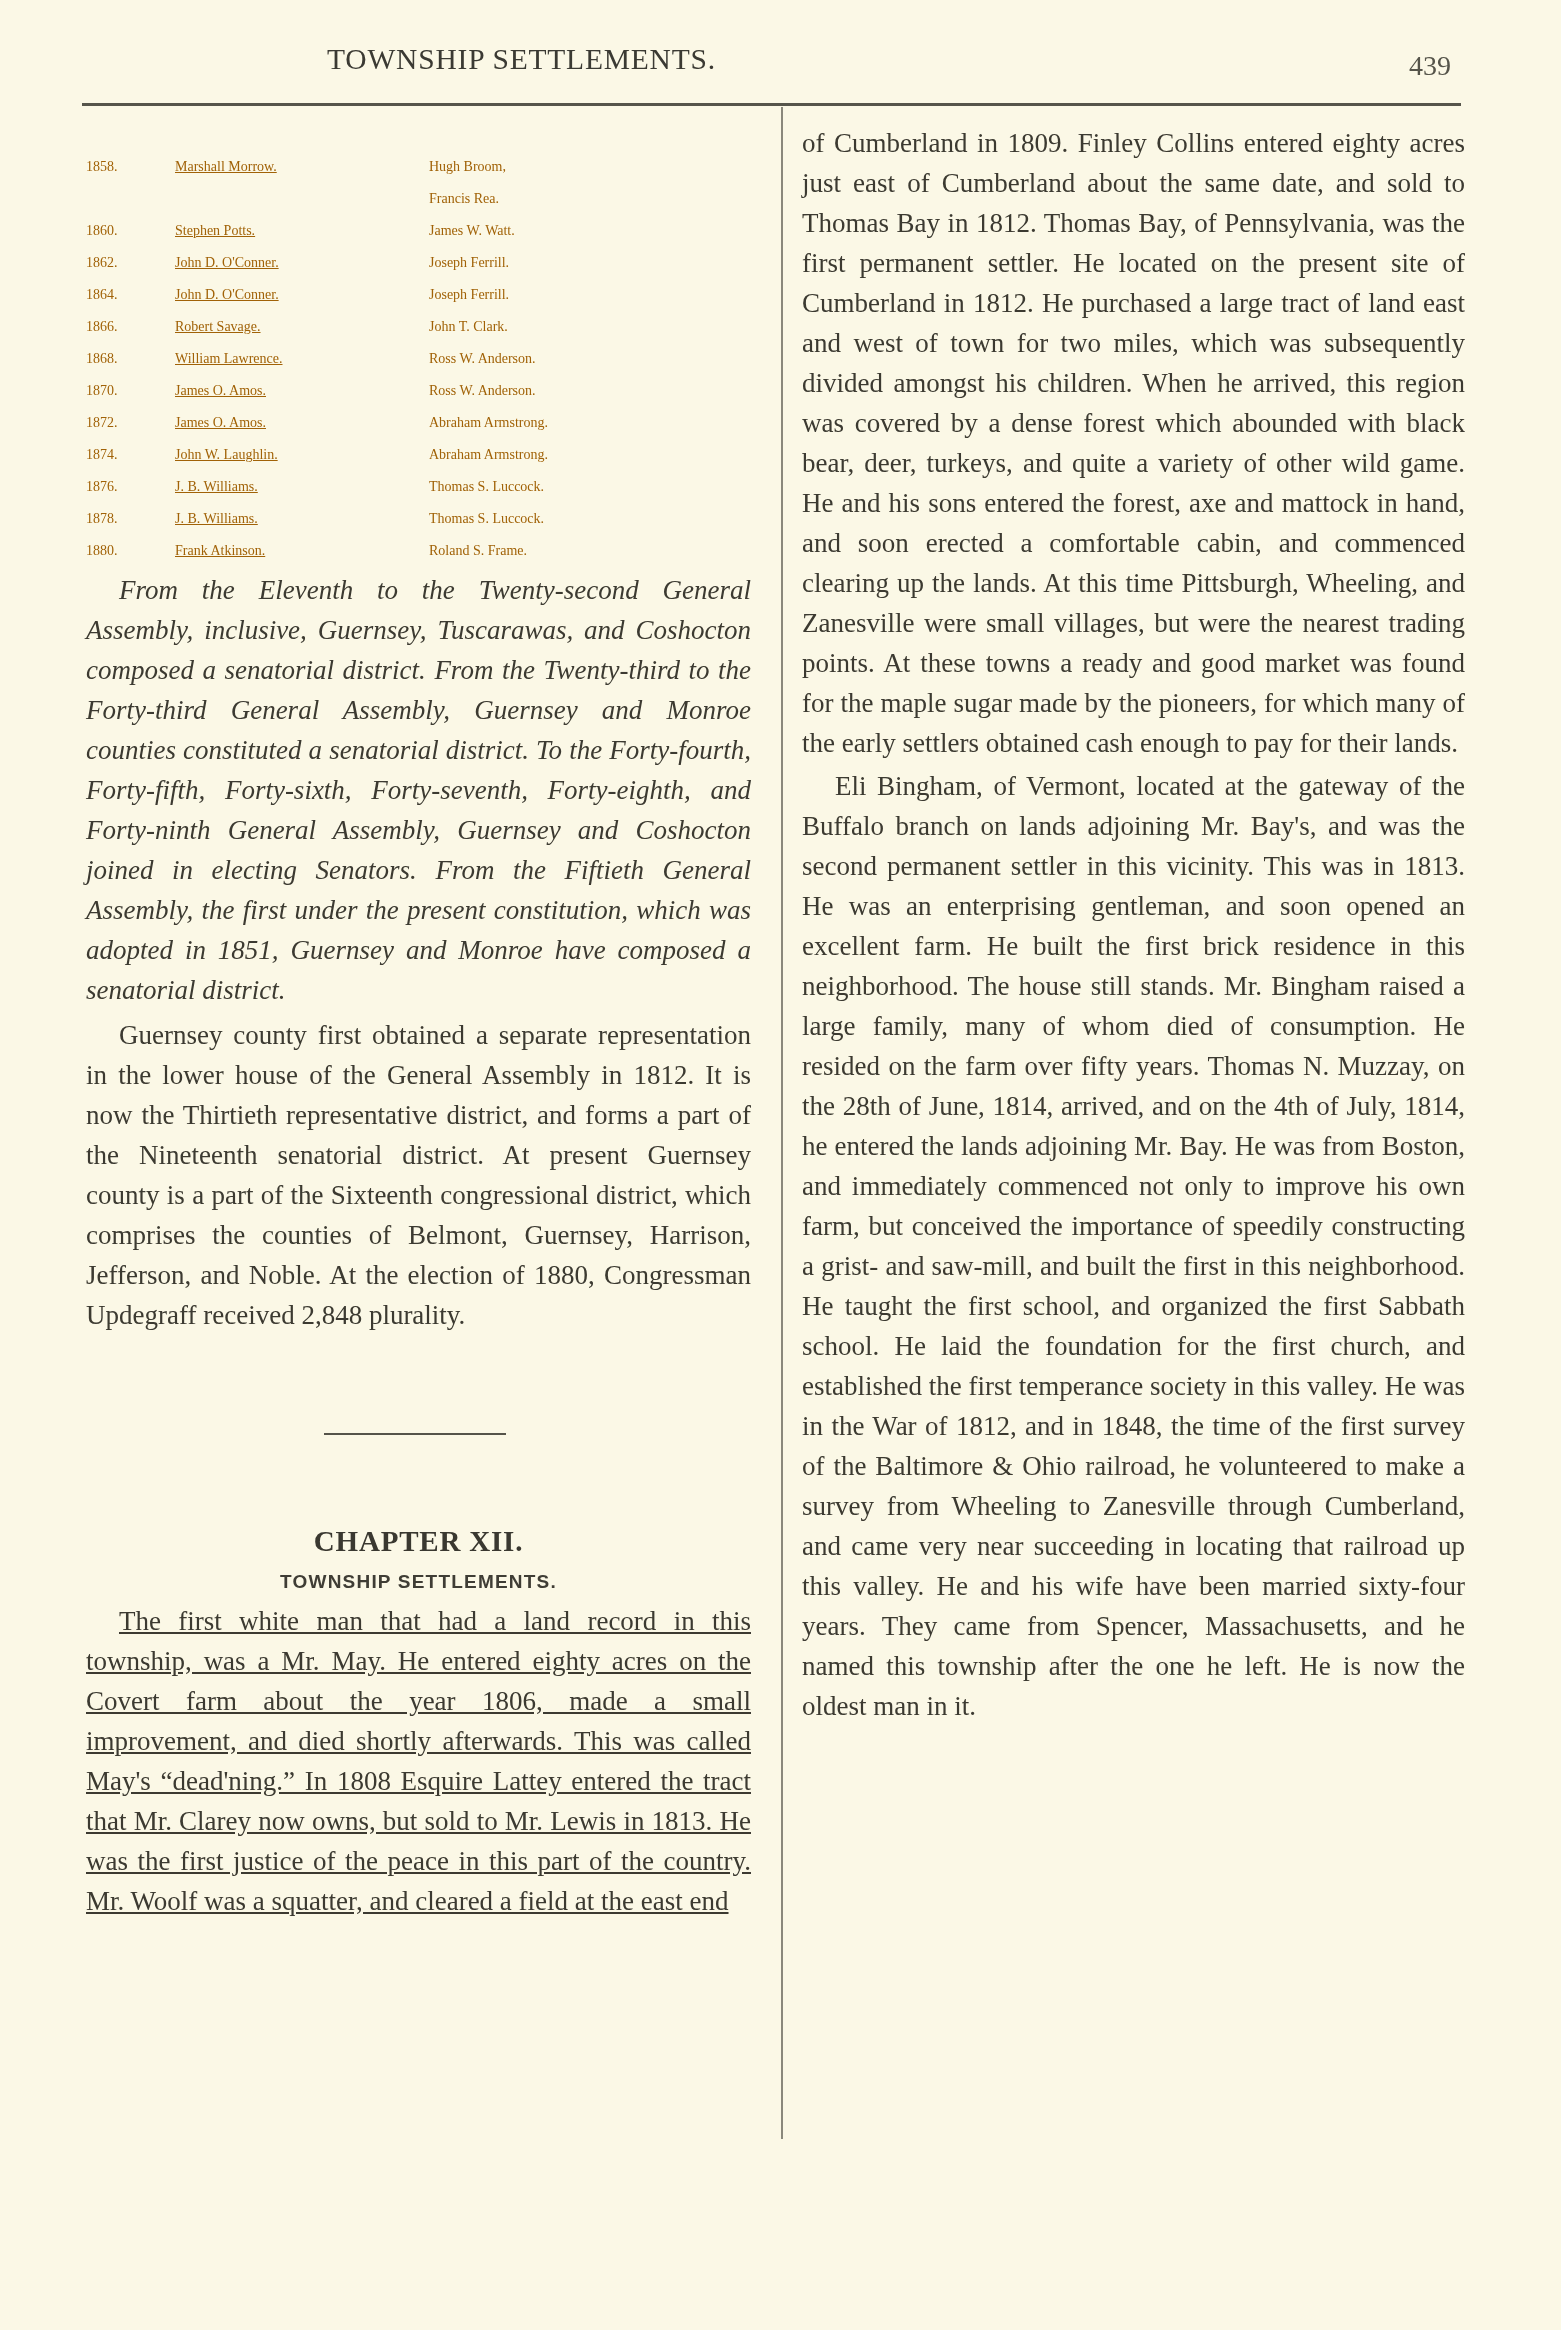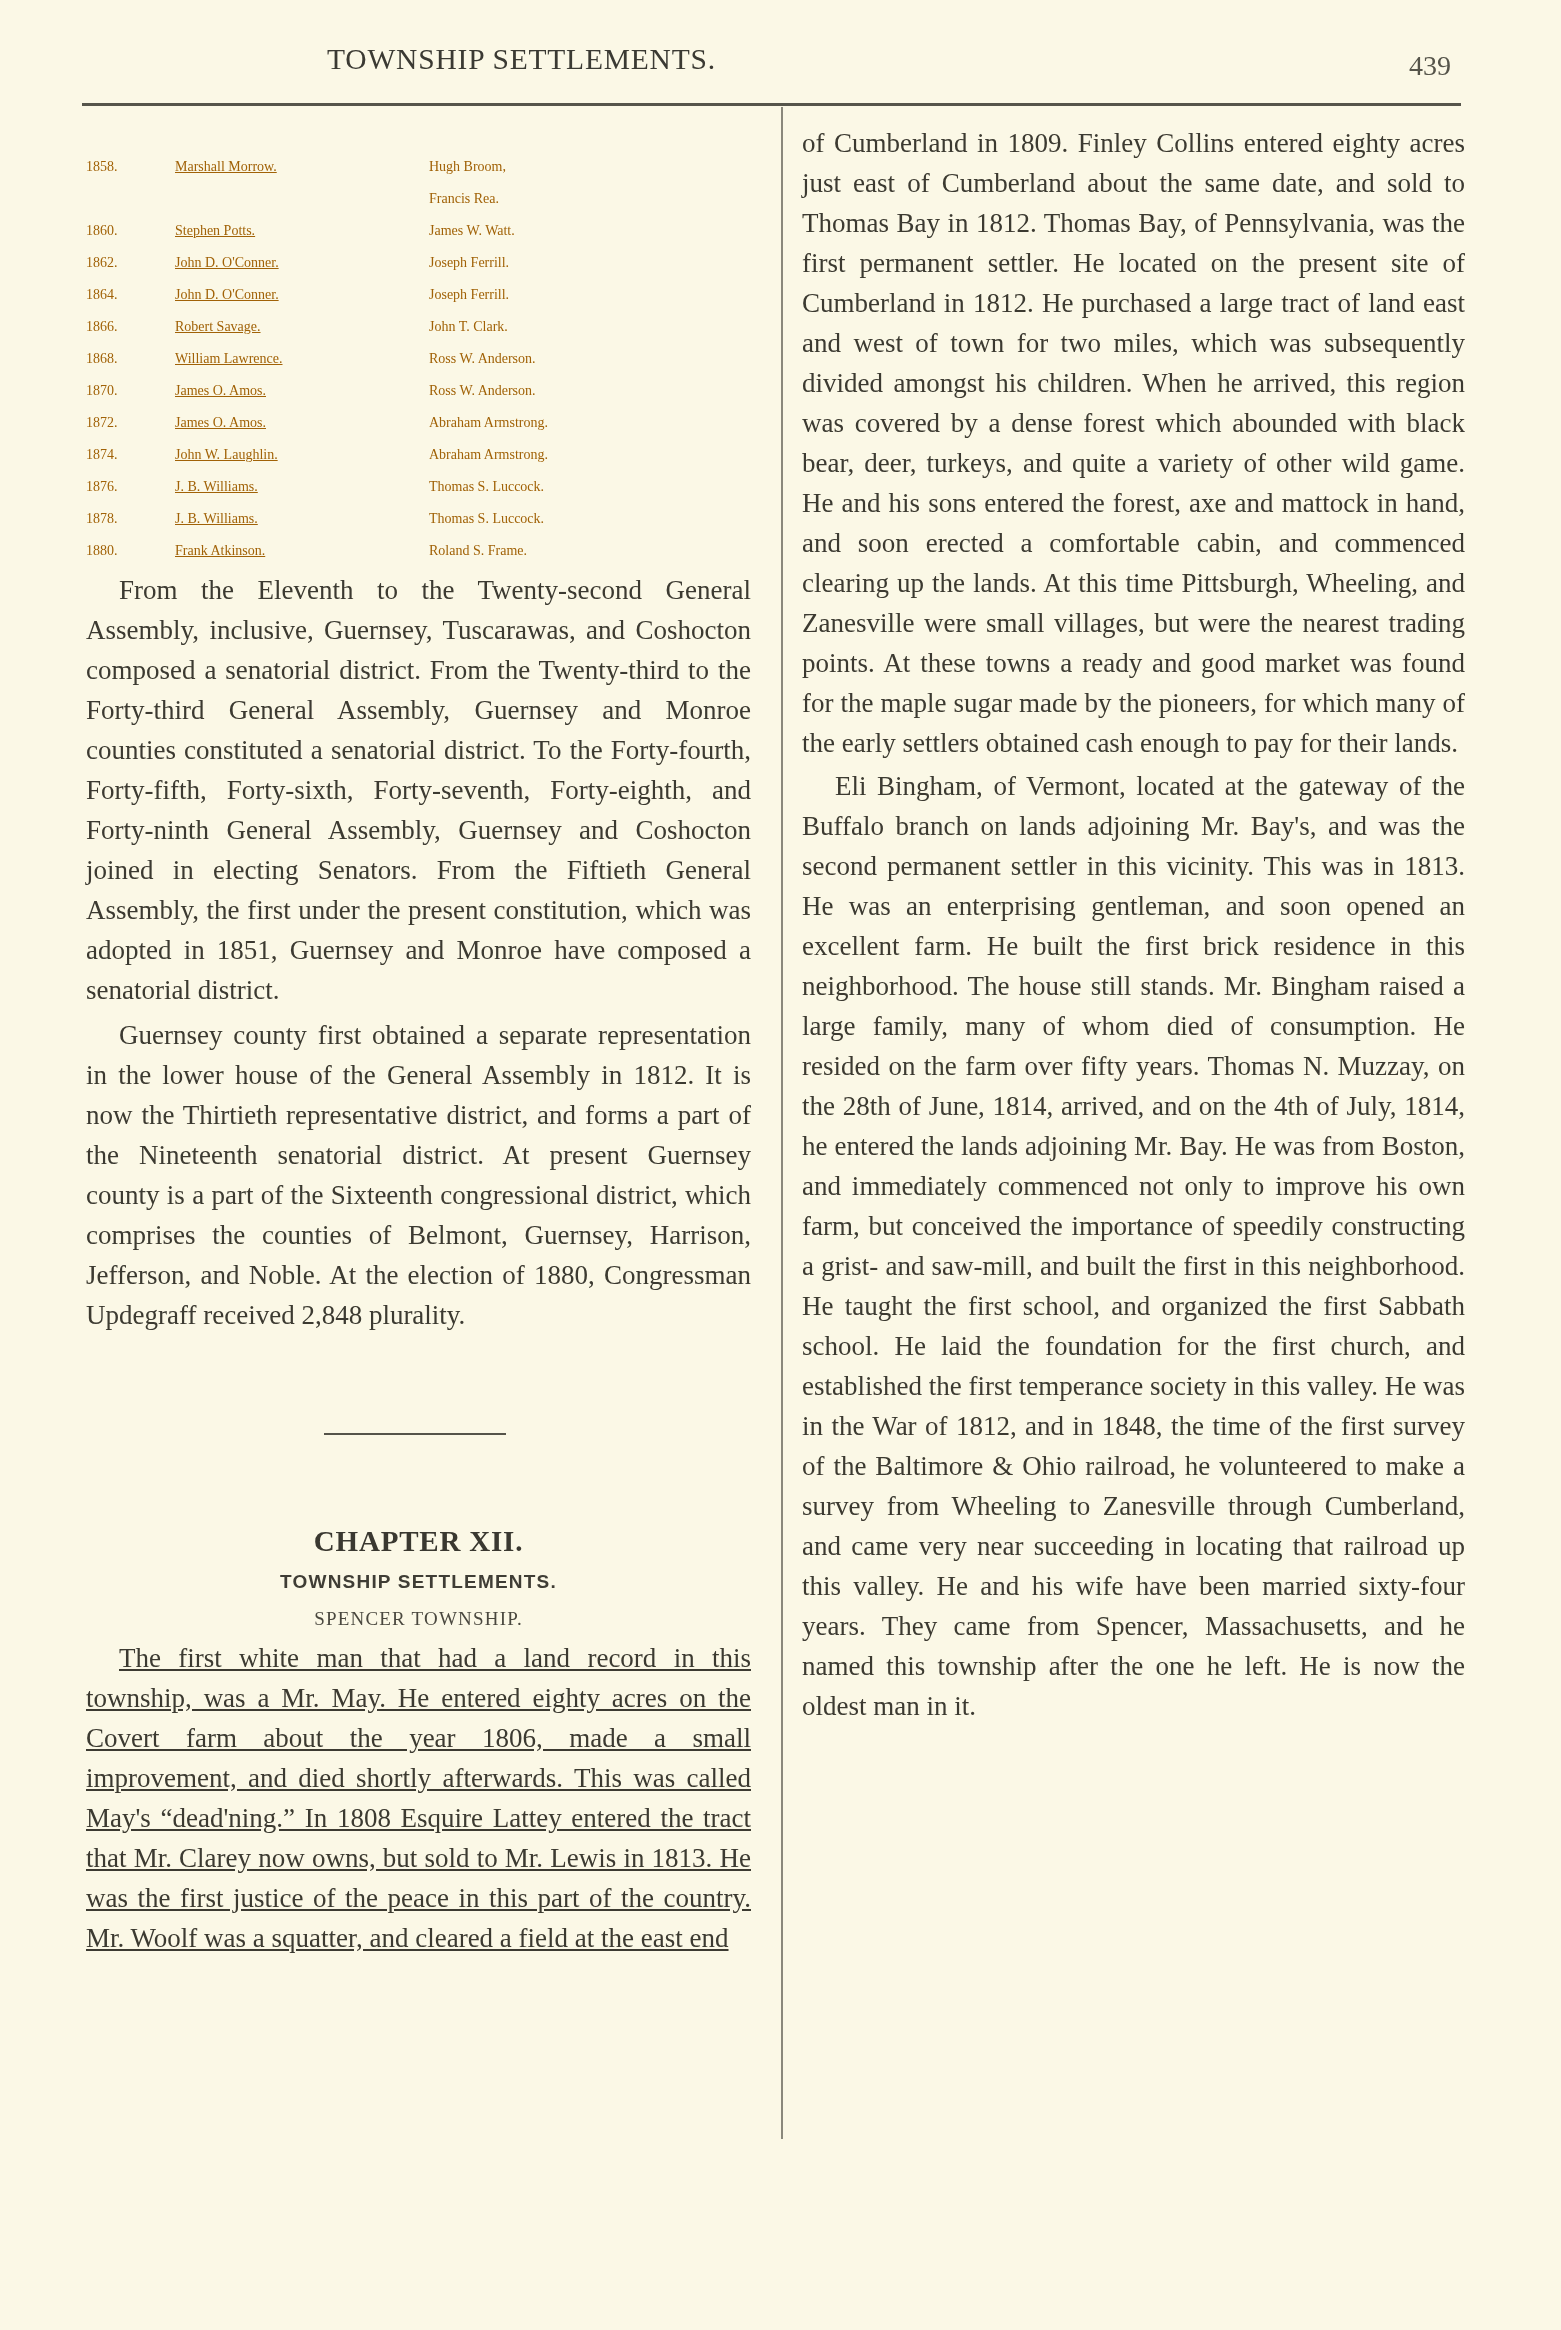--- a/index.html
+++ b/index.html
@@ -38,21 +38,21 @@
   .list { font-size: 14px; line-height: 32px; color: #a16207; margin-top: 28px; }
   .list-row { display: flex; }
   .list-row .yr { width: 89px; }
   .list-row .sen { width: 254px; text-decoration: underline; }
   .list-row .rep { flex: 1; }
   p.body {
     margin: 0; font-size: 27px; line-height: 40px; text-align: justify;
     text-indent: 0; color: #3c3a31; hyphens: none;
   }
   p.body.indent { text-indent: 33px; }
-  .p1 { margin-top: 3.3px !important; }
+  .p1 { margin-top: 3.3px !important; font-style: italic; }
   .p2 { margin-top: 4.9px !important; }
   .sep-rule {
     width: 182px; height: 1.6px; background: #55544a; margin: 98px auto 0 auto;
     position: relative; left: -3.3px;
   }
   .chapter {
     text-align: center; font-size: 29px; letter-spacing: 0.8px; margin-top: 90px; color: #3a3830; font-weight: bold;
   }
   .chapter-sub {
     text-align: center; font-family: "Liberation Sans", "DejaVu Sans", sans-serif;
@@ -143,21 +143,20 @@
       </div>
   </div>
 
   <p class="body indent p1">From the Eleventh to the Twenty-second General Assembly, inclusive, Guernsey, Tuscarawas, and Coshocton composed a senatorial district. From the Twenty-third to the Forty-third General Assembly, Guernsey and Monroe counties constituted a senatorial district. To the Forty-fourth, Forty-fifth, Forty-sixth, Forty-seventh, Forty-eighth, and Forty-ninth General Assembly, Guernsey and Coshocton joined in electing Senators. From the Fiftieth General Assembly, the first under the present constitution, which was adopted in 1851, Guernsey and Monroe have composed a senatorial district.</p>
   <p class="body indent p2">Guernsey county first obtained a separate representation in the lower house of the General Assembly in 1812. It is now the Thirtieth representative district, and forms a part of the Nineteenth senatorial district. At present Guernsey county is a part of the Sixteenth congressional district, which comprises the counties of Belmont, Guernsey, Harrison, Jefferson, and Noble. At the election of 1880, Congressman Updegraff received 2,848 plurality.</p>
 
   <div class="sep-rule"></div>
 
   <div class="chapter">CHAPTER XII.</div>
   <div class="chapter-sub">TOWNSHIP SETTLEMENTS.</div>
-  <div class="section-title">SPENCER TOWNSHIP.</div>
 
   <p class="body indent p3">The first white man that had a land record in this township, was a Mr. May. He entered eighty acres on the Covert farm about the year 1806, made a small improvement, and died shortly afterwards. This was called May's “dead'ning.” In 1808 Esquire Lattey entered the tract that Mr. Clarey now owns, but sold to Mr. Lewis in 1813. He was the first justice of the peace in this part of the country. Mr. Woolf was a squatter, and cleared a field at the east end</p>
 </div>
 
 <div class="col-right">
   <p class="body">of Cumberland in 1809. Finley Collins entered eighty acres just east of Cumberland about the same date, and sold to Thomas Bay in 1812. Thomas Bay, of Pennsylvania, was the first permanent settler. He located on the present site of Cumberland in 1812. He purchased a large tract of land east and west of town for two miles, which was subsequently divided amongst his children. When he arrived, this region was covered by a dense forest which abounded with black bear, deer, turkeys, and quite a variety of other wild game. He and his sons entered the forest, axe and mattock in hand, and soon erected a comfortable cabin, and commenced clearing up the lands. At this time Pittsburgh, Wheeling, and Zanesville were small villages, but were the nearest trading points. At these towns a ready and good market was found for the maple sugar made by the pioneers, for which many of the early settlers obtained cash enough to pay for their lands.</p>
   <p class="body indent rp2">Eli Bingham, of Vermont, located at the gateway of the Buffalo branch on lands adjoining Mr. Bay's, and was the second permanent settler in this vicinity. This was in 1813. He was an enterprising gentleman, and soon opened an excellent farm. He built the first brick residence in this neighborhood. The house still stands. Mr. Bingham raised a large family, many of whom died of consumption. He resided on the farm over fifty years. Thomas N. Muzzay, on the 28th of June, 1814, arrived, and on the 4th of July, 1814, he entered the lands adjoining Mr. Bay. He was from Boston, and immediately commenced not only to improve his own farm, but conceived the importance of speedily constructing a grist- and saw-mill, and built the first in this neighborhood. He taught the first school, and organized the first Sabbath school. He laid the foundation for the first church, and established the first temperance society in this valley. He was in the War of 1812, and in 1848, the time of the first survey of the Baltimore &amp; Ohio railroad, he volunteered to make a survey from Wheeling to Zanesville through Cumberland, and came very near succeeding in locating that railroad up this valley. He and his wife have been married sixty-four years. They came from Spencer, Massachusetts, and he named this township after the one he left. He is now the oldest man in it.</p>
 </div>
 
 

